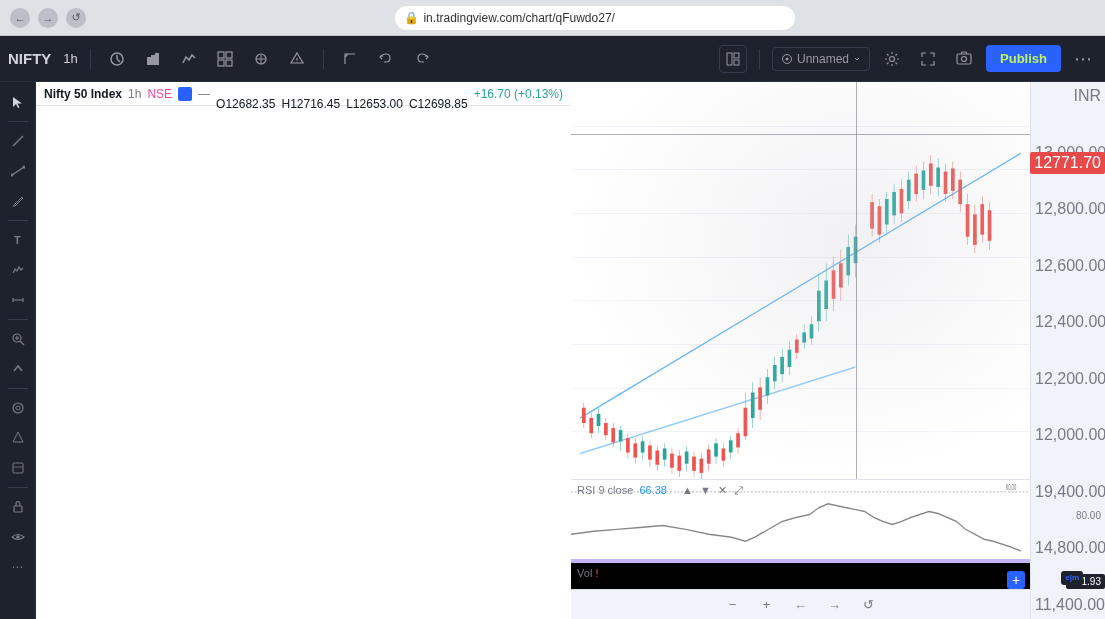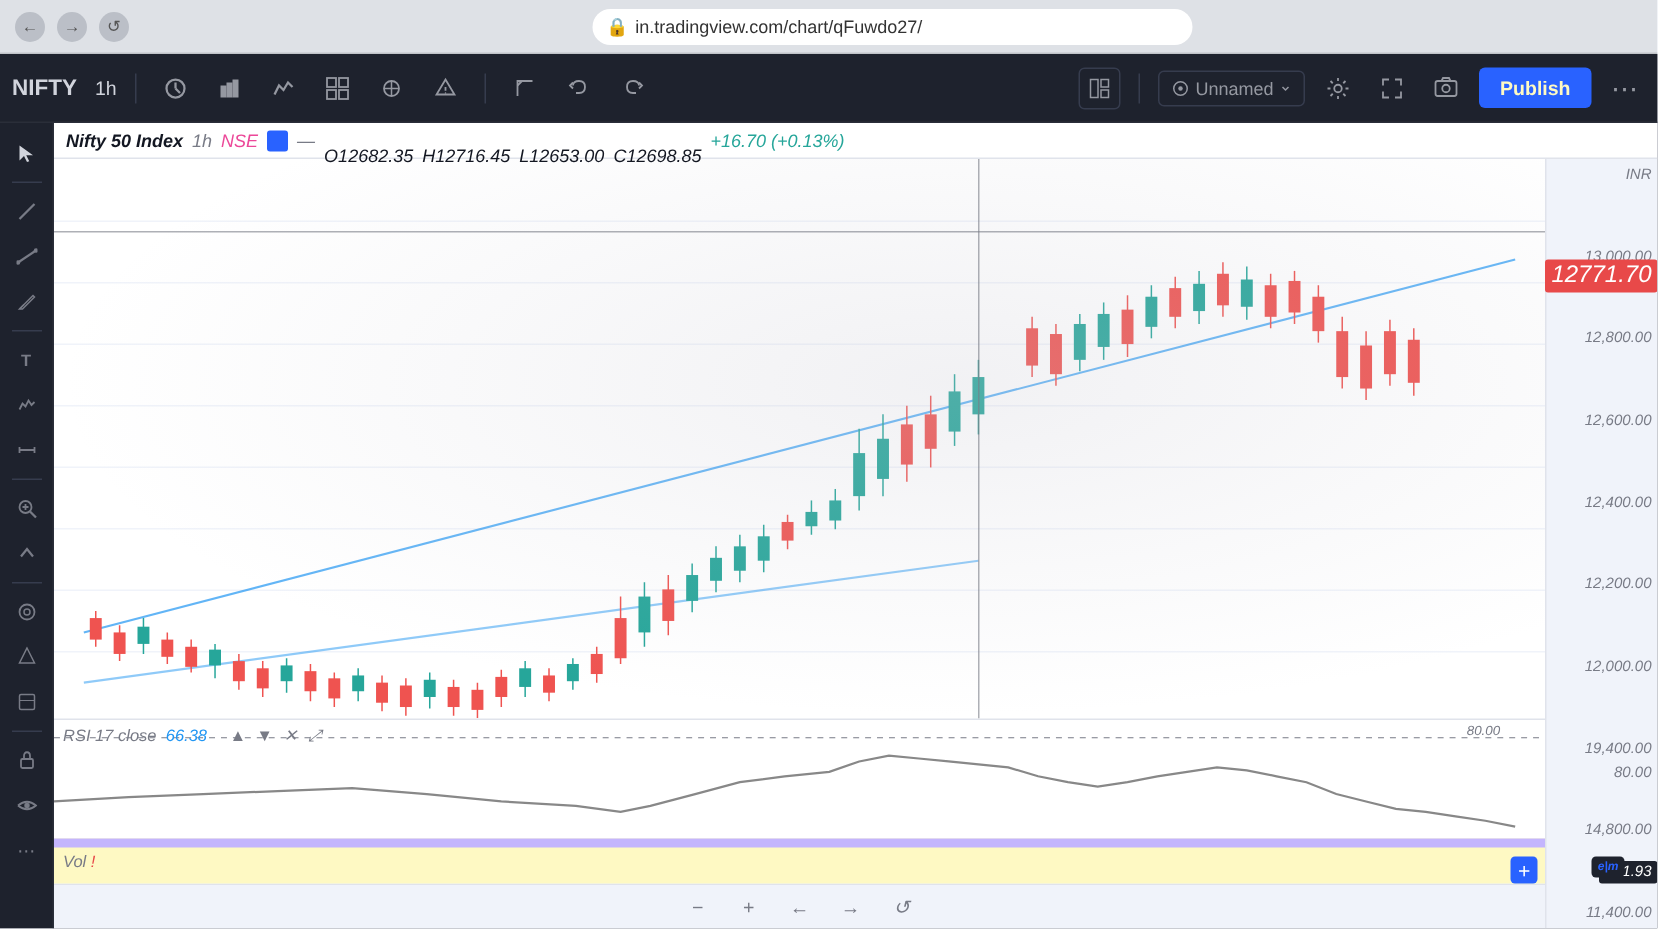--- a/index.html
+++ b/index.html
@@ -97,21 +97,21 @@
       display: flex; align-items: center; gap: 4px;
       padding: 4px 8px;
       border: 1px solid #363c4e;
       border-radius: 4px;
       color: #9598a1;
       font-size: 12px;
       cursor: pointer;
     }
     .tv-publish-btn {
       background: #2962ff;
-      color: #fef9c3;
+      color: #bef264;
       padding: 6px 14px;
       border-radius: 4px;
       font-size: 13px;
       font-weight: 600;
       cursor: pointer;
     }
 
     
     .chart-wrapper {
       display: flex;
@@ -141,25 +141,24 @@
     .lt-sep {
       width: 20px; height: 1px;
       background: #363c4e;
       margin: 3px 0;
     }
 
     
     .chart-main {
       flex: 1;
       display: flex;
-      flex-direction: column;
+      flex-direction: row;
       background: #ffffff;
       position: relative;
       overflow: hidden;
-      font-style: italic;
     }
 
     
     .chart-info-bar {
       height: 24px;
       background: rgba(255,255,255,0.95);
       display: flex;
       align-items: center;
       padding: 0 8px;
       font-size: 12px;
@@ -186,21 +185,21 @@
       width: 75px;
       background: #f0f3fa;
       border-left: 1px solid #e0e3eb;
       position: relative;
       display: flex;
       flex-direction: column;
       justify-content: space-between;
       padding: 5px 4px;
     }
     .price-label {
-      font-size: 10px;
+      font-size: 16px;
       color: #787b86;
       text-align: right;
     }
     .price-current {
       position: absolute;
       right: 0;
       background: #e84949;
       color: white;
       font-size: 16px;
       padding: 2px 4px;
@@ -215,23 +214,23 @@
       overflow: hidden;
     }
     .chart-panel-rsi {
       height: 80px;
       border-top: 1px solid #e0e3eb;
       position: relative;
       background: white;
     }
     .chart-panel-vol {
       height: 30px;
-      border-top: 6px solid #c4b5fd;
+      border-top: 4px solid #c4b5fd;
       position: relative;
-      background: #fef9c3;
+      background: #000000;
     }
 
     .panel-label {
       position: absolute;
       top: 4px;
       left: 6px;
       font-size: 11px;
       color: #787b86;
       z-index: 5;
     }
@@ -722,21 +721,21 @@
 
               <line x1="912" y1="118" x2="912" y2="165" stroke="#ef5350" stroke-width="1"></line>
               <rect x="908" y="126" width="8" height="30" fill="#ef5350"></rect>
 
               <circle cx="555" cy="432" r="4" fill="#787b86" opacity="0.8"></circle>
             </svg>
           </div>
 
           <div class="chart-panel-rsi">
             <div class="panel-label">
-              <span>RSI 17 close</span>&nbsp;
+              <span>RSI 9 close</span>&nbsp;
               <span style="color:#2196F3;">66.38</span>
               <span style="margin-left:12px;">
                 <span style="cursor:pointer;color:#787b86;">▲</span>
                 <span style="cursor:pointer;color:#787b86;margin-left:4px;">▼</span>
                 <span style="cursor:pointer;color:#787b86;margin-left:4px;">✕</span>
                 <span style="cursor:pointer;color:#787b86;margin-left:4px;">⤢</span>
               </span>
             </div>
             <svg width="100%" height="100%" viewBox="0 0 1000 80" preserveAspectRatio="none">
 

